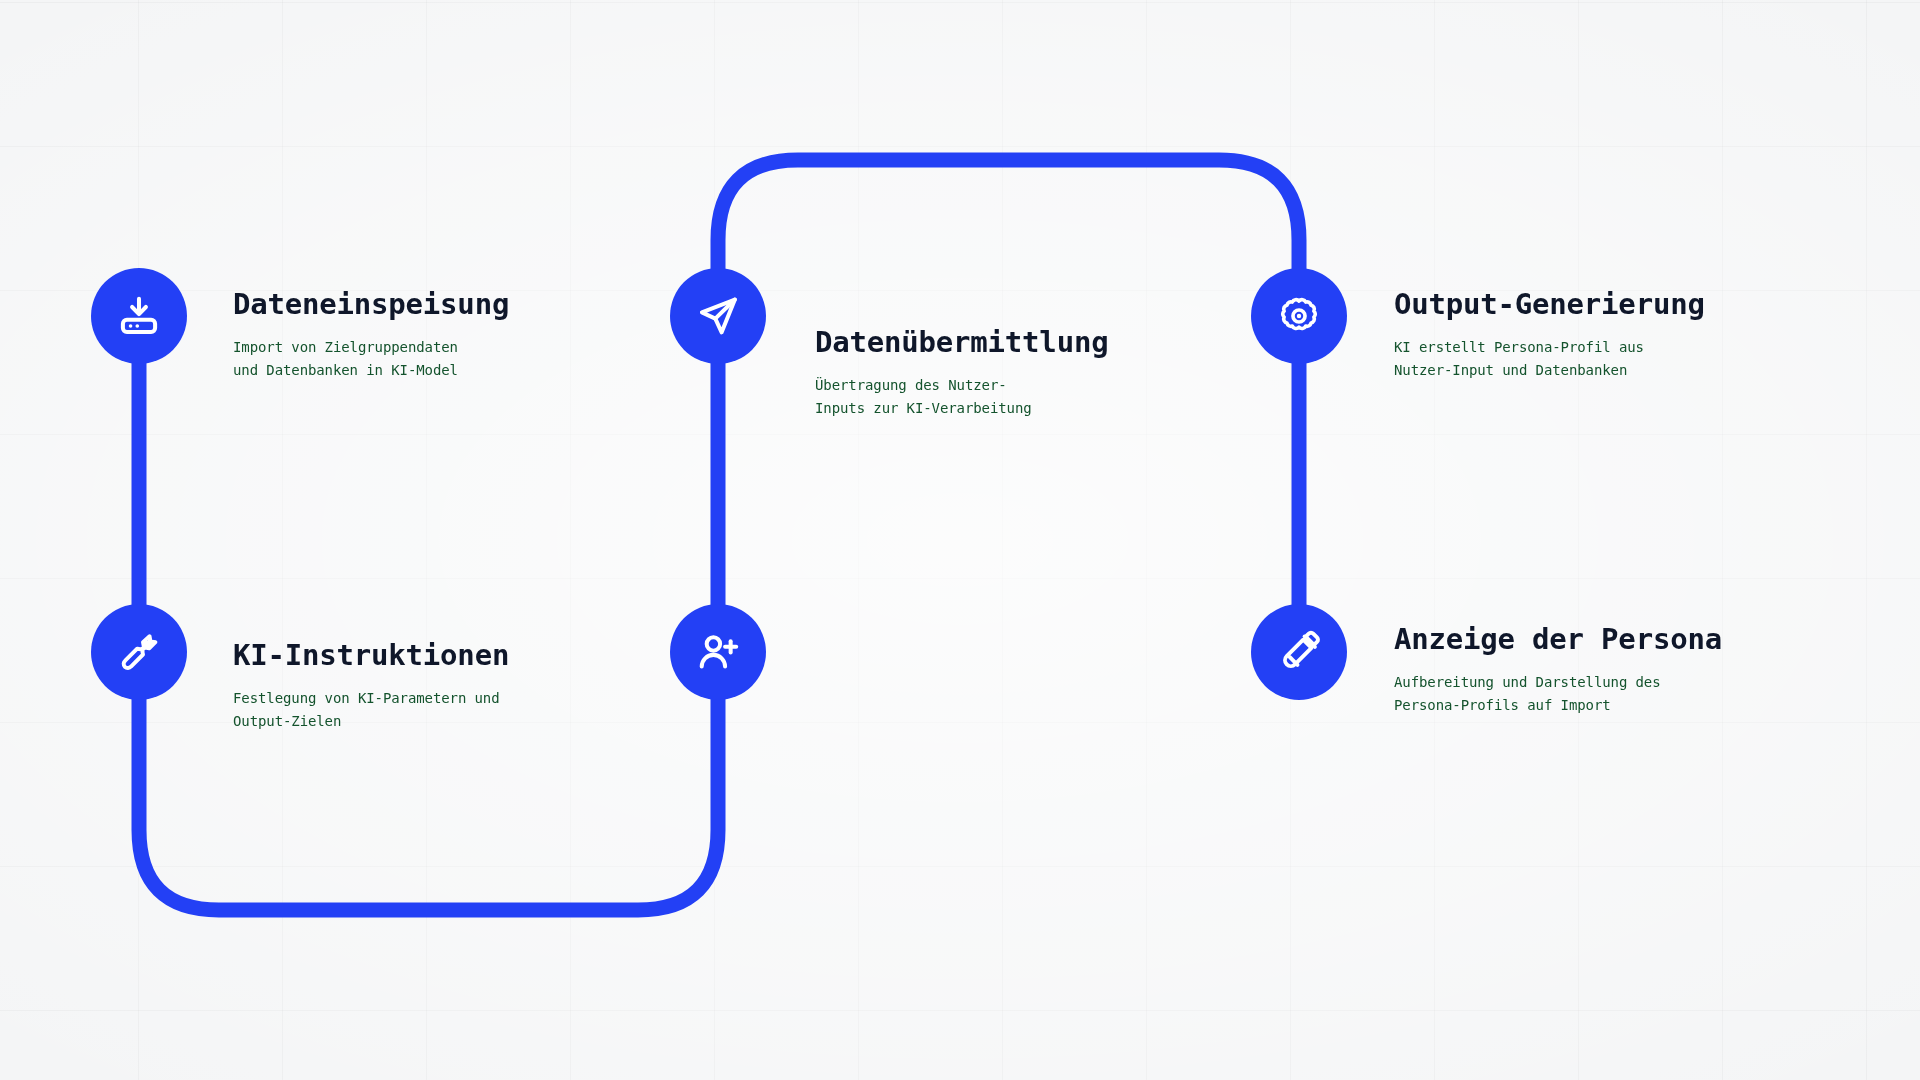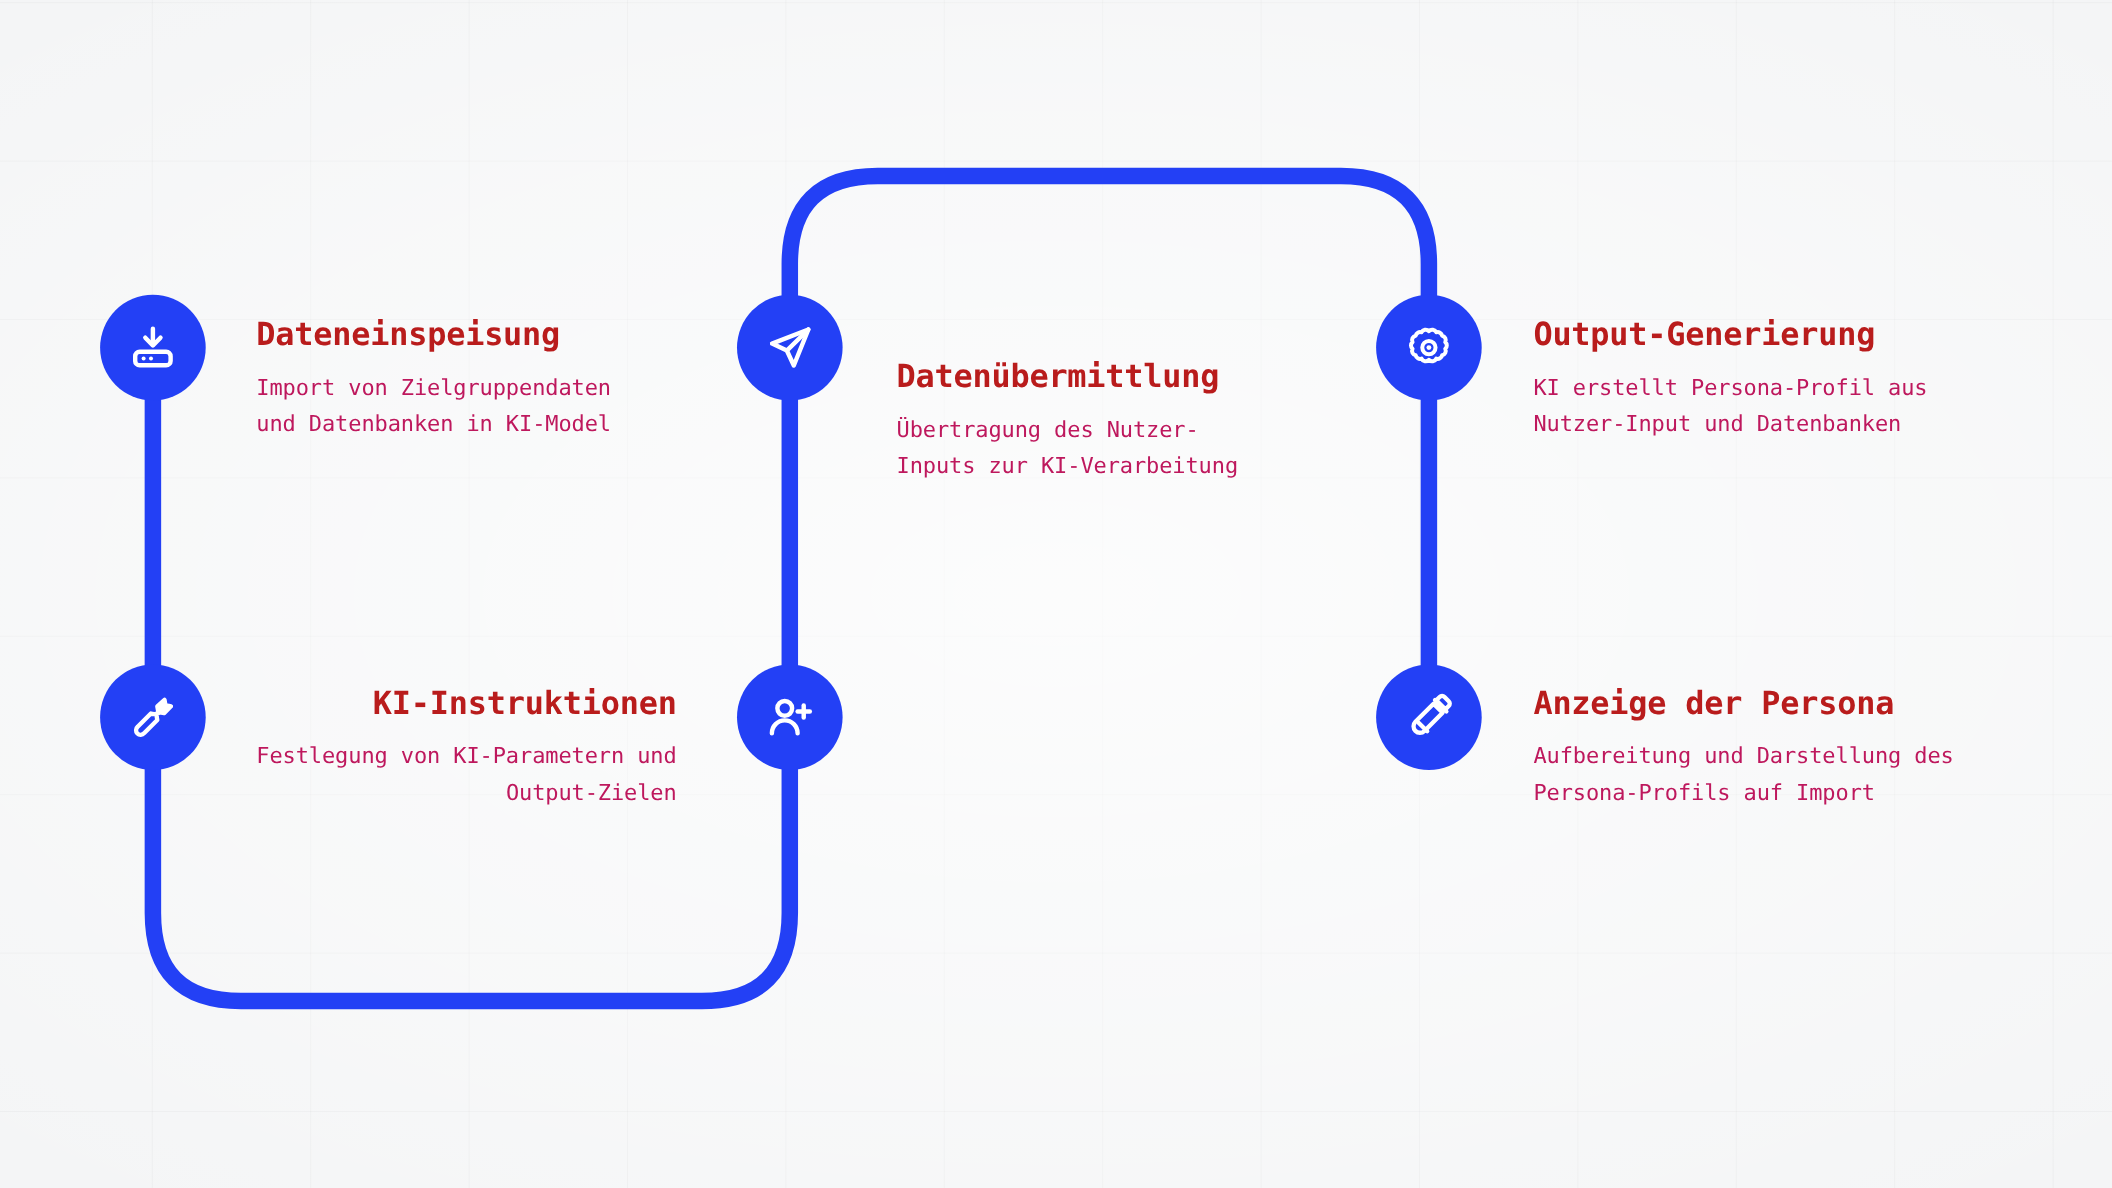--- a/index.html
+++ b/index.html
@@ -30,31 +30,31 @@
   .node svg{display:block;}
 
   .block{position:absolute;}
   .block h3{
     margin:0;
     font-family:"DejaVu Sans Mono","Liberation Sans",sans-serif;
     font-weight:700;
     font-size:29px;
     line-height:1.15;
     letter-spacing:-0.2px;
-    color:#b91c1c;
+    color:#0f172a;
     white-space:nowrap;
   }
   .block p{
     margin:15px 0 0 0;
     font-family:"DejaVu Sans Mono","Liberation Sans",sans-serif;
     font-weight:400;
-    font-size:20px;
+    font-size:14px;
     line-height:1.62;
     letter-spacing:-0.1px;
-    color:#be185d;
+    color:#14532d;
     white-space:pre-line;
   }
 </style>
 </head>
 <body>
 
 <div id="grid"></div>
 <div id="vignette"></div>
 
 <svg id="connectors" viewBox="0 0 1920 1080" xmlns="http://www.w3.org/2000/svg">
@@ -145,21 +145,21 @@
     </svg>
   </span>
 </div>
 
 <div class="block" style="left:233px;top:288px;">
   <h3>Dateneinspeisung</h3>
   <p>Import von Zielgruppendaten
 und Datenbanken in KI-Model</p>
 </div>
 
-<div class="block" style="left:233px;top:623px;text-align:right;">
+<div class="block" style="left:233px;top:639px;">
   <h3>KI-Instruktionen</h3>
   <p>Festlegung von KI-Parametern und
 Output-Zielen</p>
 </div>
 
 <div class="block" style="left:815px;top:288px;margin-top:38px;">
   <h3>Datenübermittlung</h3>
   <p>Übertragung des Nutzer-
 Inputs zur KI-Verarbeitung</p>
 </div>

